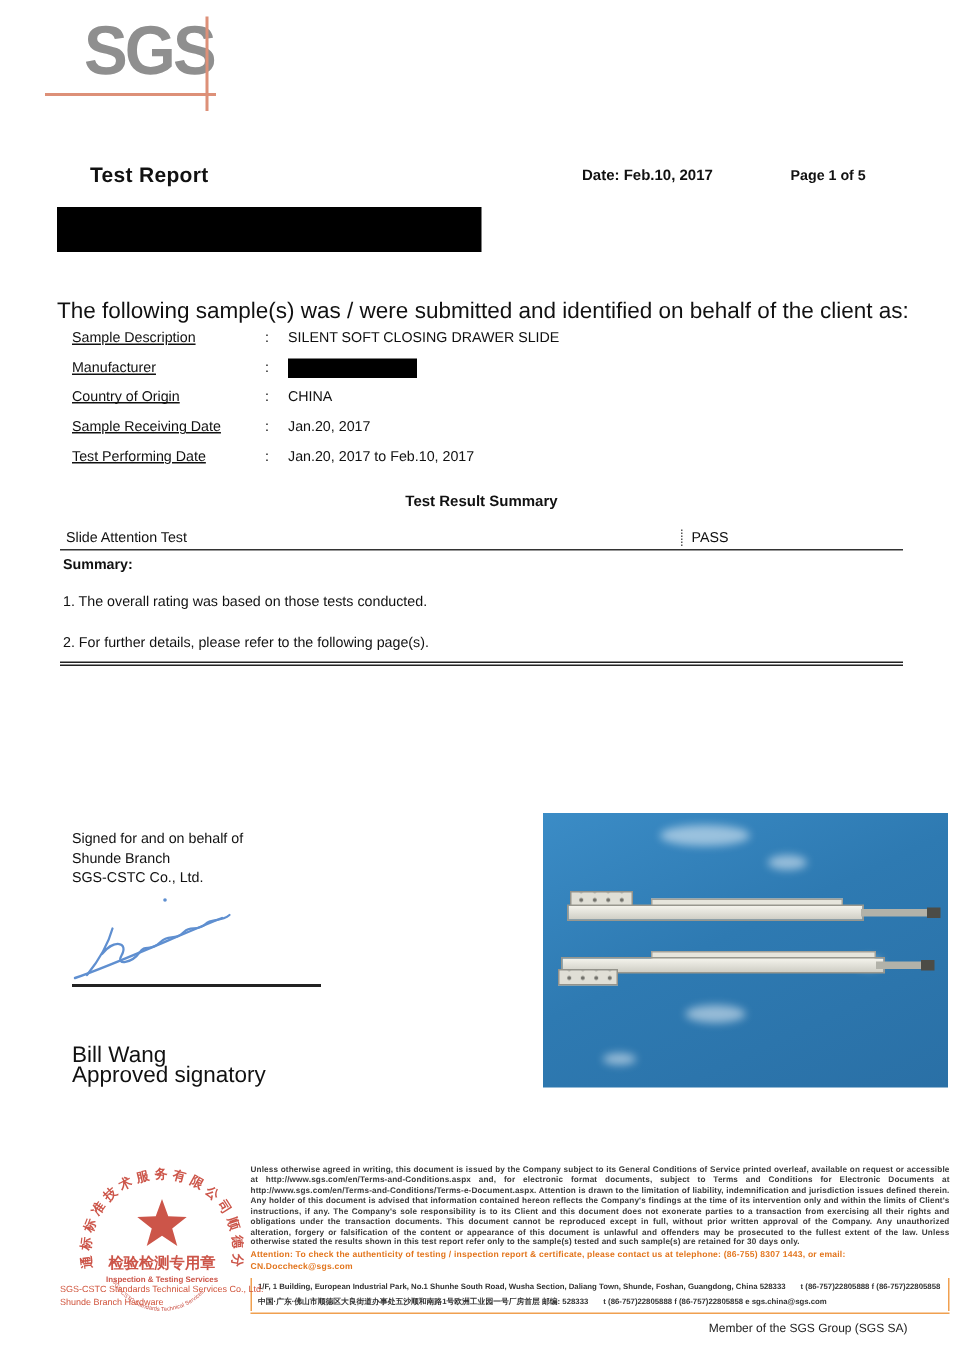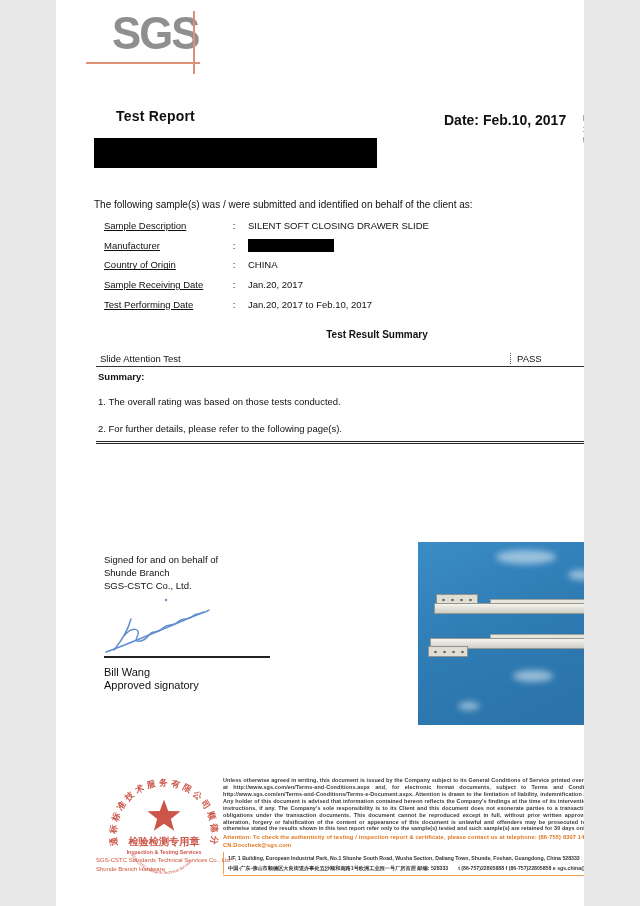--- a/index.html
+++ b/index.html
@@ -1,43 +1,43 @@
 <!DOCTYPE html>
 <html><head>
 <meta charset="utf-8">
 <style>
   * { margin:0; padding:0; box-sizing:border-box; }
   html,body { background:#e8e8e8; }
   body { font-family:"Liberation Sans", sans-serif; }
   .page {
-    position:relative; width:528px; height:906px; margin:0 auto;
+    position:relative; width:640px; height:906px; margin:0 auto;
     background:#ffffff; overflow:hidden; color:#111;
   }
   .abs { position:absolute; }
 
   
   .sgs-logo-text {
     left:56px; top:6px; font-size:46px; font-weight:bold; color:#8f8f8f;
     letter-spacing:-2px; transform:scaleX(.95); transform-origin:left top;
   }
   .logo-hline { left:30px; top:62px; width:114px; height:2px; background:#dd9078; }
   .logo-vline { left:137px; top:11px; width:2px; height:63px; background:#dd9078; }
 
   
   .report-title { left:60px; top:108px; font-size:14px; font-weight:bold; letter-spacing:.2px; }
-  .report-date  { left:388px; top:112px; font-size:14px; font-weight:bold; }
+  .report-date  { left:388px; top:112px; font-size:10px; font-weight:bold; }
   .report-page  { left:527px; top:112px; font-size:9.5px; font-weight:bold; }
 
   
   .redact { background:#000; }
   .client-redact { left:38px; top:138px; width:283px; height:30px; }
   .manu-redact { display:inline-block; width:86px; height:13px; vertical-align:middle; }
 
   
-  .intro-line { left:38px; top:199px; font-size:10px; }
+  .intro-line { left:38px; top:199px; font-size:15px; }
   .sample-table { left:48px; top:216px; width:560px; font-size:9.5px; }
   .sample-row { display:flex; height:19.6px; align-items:center; }
   .sample-label { width:124px;text-decoration:underline; }
   .sample-colon { width:12px; text-align:center; }
   .sample-value { margin-left:8px; }
 
   
   .result-section { left:40px; top:329px; width:562px; font-size:9.5px; }
   .trs-title { text-align:center; font-weight:bold; font-size:10px; padding-bottom:11px; }
   .trs-header {
@@ -48,21 +48,21 @@
   .trs-col1 { flex:1; padding:0 4px; }
   .trs-col2 { width:148px; border-left:1px dotted #555; padding:0 6px; }
   .trs-summary { padding:4px 2px 5px 2px; border-bottom:3px double #222; }
   .sum-head { font-weight:bold; margin-bottom:2px; }
   .sum-item { line-height:15px;margin-top:12px; }
 
   
   .sign-block { left:48px; top:553px; font-size:9.5px; line-height:13px; }
   .sign-svg { left:44px; top:592px; }
   .sign-line { left:48px; top:656px; width:166px; height:1.5px; background:#222; }
-  .sign-name { left:48px; top:666px; font-size:11px; line-height:13px; }
+  .sign-name { left:48px; top:697px; font-size:15px; line-height:13px; }
 
   
   .photo {
     left:362px; top:542px; width:270px; height:183px;
     background:linear-gradient(155deg,#3b8cc6 0%, #2e7ab2 45%, #2a70a6 100%);
     overflow:hidden;
   }
   .gloss { position:absolute; background:rgba(255,255,255,.5); border-radius:50%; filter:blur(3px); }
   .slide { position:absolute; }
   .slide .bar  { position:absolute; background:linear-gradient(#f4f3ec,#cfcec5); border:1px solid #98978e; }
@@ -221,15 +221,16 @@
       <div class="addr-line">
         <span>1/F, 1 Building, European Industrial Park, No.1 Shunhe South Road, Wusha Section, Daliang Town, Shunde, Foshan, Guangdong, China   528333</span>
         <span>t (86-757)22805888   f (86-757)22805858   www.sgsgroup.com.cn</span>
       </div>
       <div class="addr-line">
         <span>中国·广东·佛山市顺德区大良街道办事处五沙顺和南路1号欧洲工业园一号厂房首层 邮编: 528333</span>
         <span>t (86-757)22805888   f (86-757)22805858   e sgs.china@sgs.com</span>
       </div>
     </div>
     <div class="orange-rule"></div>
+    <div class="member-line">Member of the SGS Group (SGS SA)</div>
   </div>
 
 </div>
 
 </body></html>

